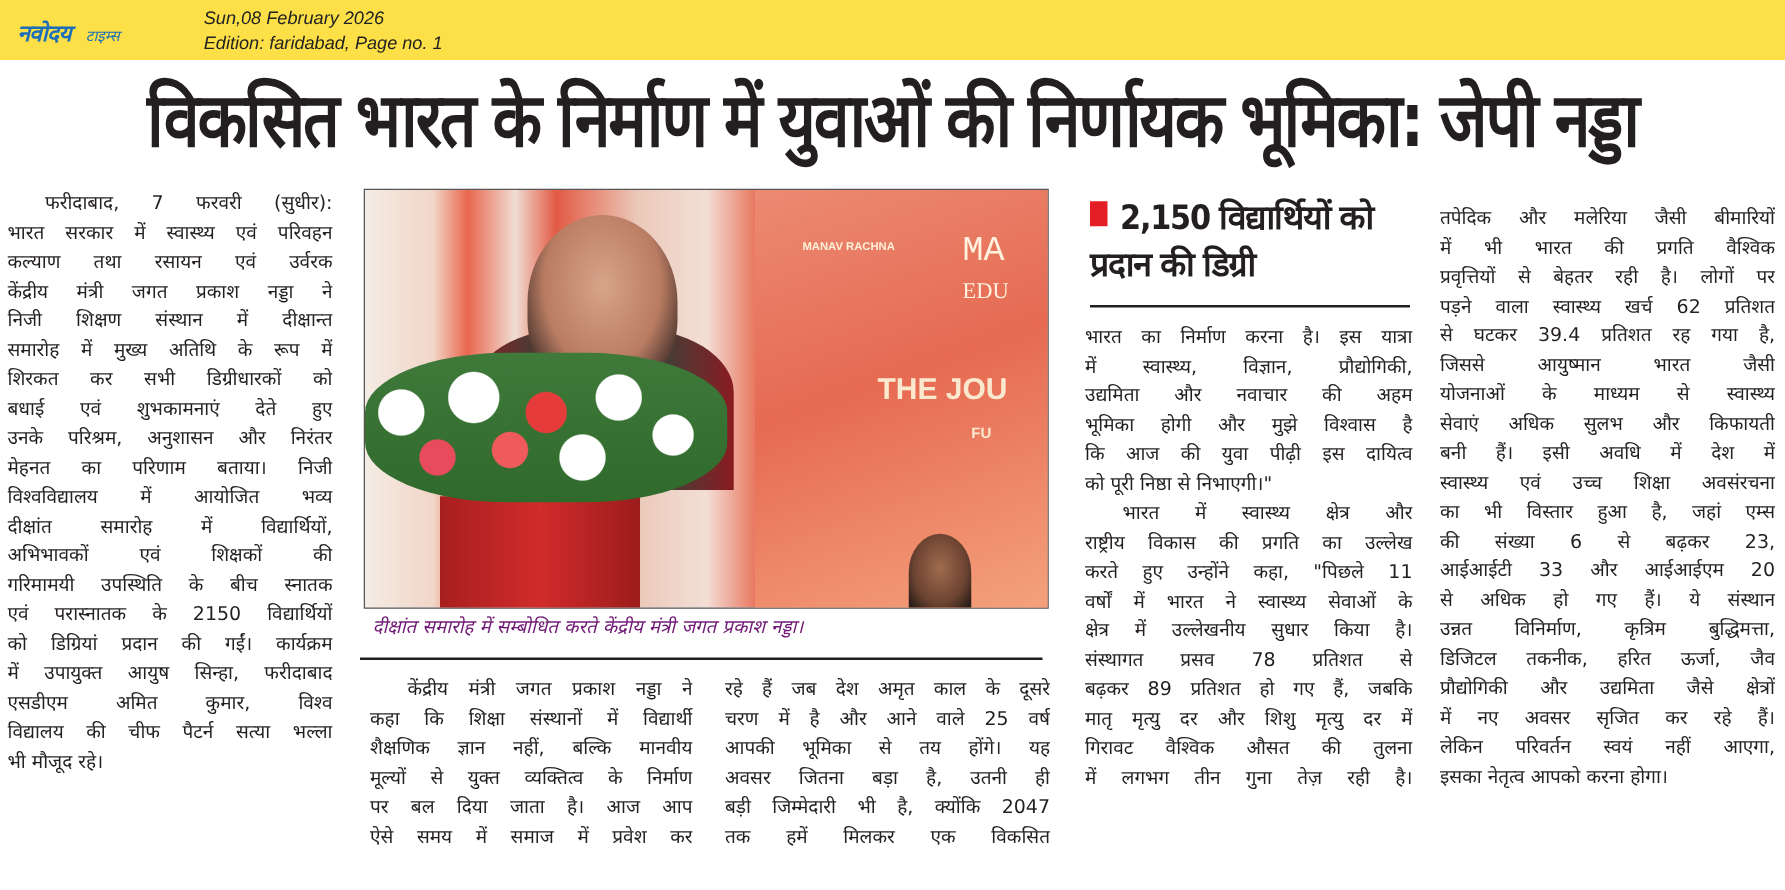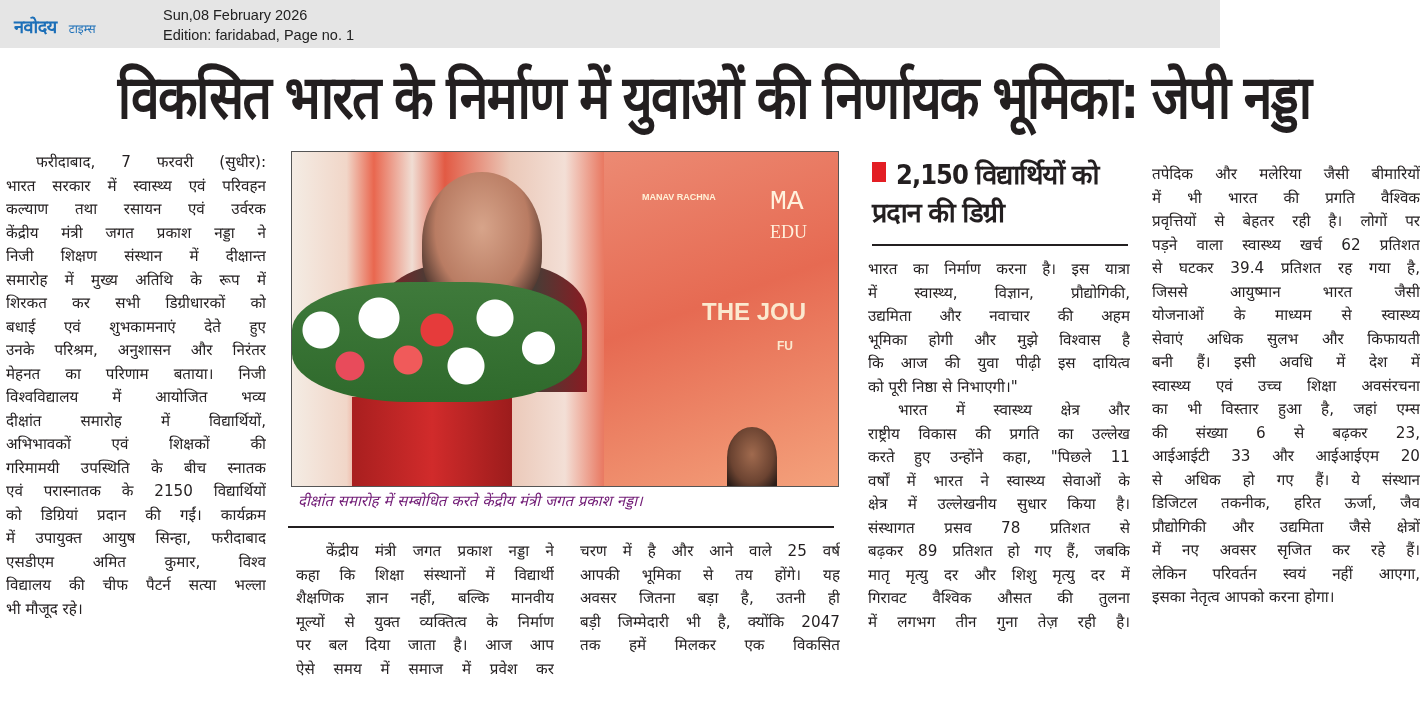--- a/index.html
+++ b/index.html
@@ -1,19 +1,19 @@
 <!DOCTYPE html>
 <html><head>
 <meta charset="utf-8">
 <style>
   * { box-sizing: border-box; margin: 0; padding: 0; }
   html, body { width: 1428px; height: 712px; overflow: hidden; background: #ffffff; }
   body { font-family: "DejaVu Sans", sans-serif; color: #231f20; position: relative; }
 
-  .topbar { position: absolute; left: 0; top: 0; width: 1220px; height: 48px; background: #e5e5e5; }
+  .topbar { position: absolute; left: 0; top: 0; width: 1428px; height: 48px; background: #fde047; font-style: italic; }
   .logo { position: absolute; left: 14px; top: 14px; display: flex; align-items: baseline; }
   .logo-main { font-family: "DejaVu Sans", sans-serif; font-weight: bold; font-size: 18px; color: #1c6fb8; letter-spacing: -0.5px; }
   .logo-sub { font-family: "DejaVu Sans", sans-serif; font-size: 12px; color: #1c6fb8; margin-left: 12px; }
   .meta { position: absolute; left: 163px; top: 5px; font-family: "Liberation Sans", sans-serif; font-size: 14.5px; line-height: 20px; color: #222; }
 
   .headline { position: absolute; left: 0; top: 52px; width: 1428px; height: 90px; text-align: center;
     font-family: "DejaVu Sans Condensed", "DejaVu Sans", sans-serif; font-weight: bold; font-size: 60px; line-height: 90px;
     color: #231f20; letter-spacing: -2px; white-space: nowrap; transform: scaleX(0.86); transform-origin: center; }
 
   .col { position: absolute; font-family: "DejaVu Sans", sans-serif; font-size: 15.2px; line-height: 23.5px; color: #231f20; }
@@ -107,20 +107,21 @@
 <div class="col col2">
   <p class="indent">केंद्रीय मंत्री जगत प्रकाश नड्डा ने</p>
   <p>कहा कि शिक्षा संस्थानों में विद्यार्थी</p>
   <p>शैक्षणिक ज्ञान नहीं, बल्कि मानवीय</p>
   <p>मूल्यों से युक्त व्यक्तित्व के निर्माण</p>
   <p>पर बल दिया जाता है। आज आप</p>
   <p>ऐसे समय में समाज में प्रवेश कर</p>
 </div>
 
 <div class="col col3">
+  <p>रहे हैं जब देश अमृत काल के दूसरे</p>
   <p>चरण में है और आने वाले 25 वर्ष</p>
   <p>आपकी भूमिका से तय होंगे। यह</p>
   <p>अवसर जितना बड़ा है, उतनी ही</p>
   <p>बड़ी जिम्मेदारी भी है, क्योंकि 2047</p>
   <p>तक हमें मिलकर एक विकसित</p>
 </div>
 
 <div class="subhead">
   <div><span class="bullet"></span><span>2,150 विद्यार्थियों को</span></div>
   <div>प्रदान की डिग्री</div>
@@ -154,18 +155,19 @@
   <p>से घटकर 39.4 प्रतिशत रह गया है,</p>
   <p>जिससे आयुष्मान भारत जैसी</p>
   <p>योजनाओं के माध्यम से स्वास्थ्य</p>
   <p>सेवाएं अधिक सुलभ और किफायती</p>
   <p>बनी हैं। इसी अवधि में देश में</p>
   <p>स्वास्थ्य एवं उच्च शिक्षा अवसंरचना</p>
   <p>का भी विस्तार हुआ है, जहां एम्स</p>
   <p>की संख्या 6 से बढ़कर 23,</p>
   <p>आईआईटी 33 और आईआईएम 20</p>
   <p>से अधिक हो गए हैं। ये संस्थान</p>
+  <p>उन्नत विनिर्माण, कृत्रिम बुद्धिमत्ता,</p>
   <p>डिजिटल तकनीक, हरित ऊर्जा, जैव</p>
   <p>प्रौद्योगिकी और उद्यमिता जैसे क्षेत्रों</p>
   <p>में नए अवसर सृजित कर रहे हैं।</p>
   <p>लेकिन परिवर्तन स्वयं नहीं आएगा,</p>
   <p class="last">इसका नेतृत्व आपको करना होगा।</p>
 </div>
 
 </body></html>

